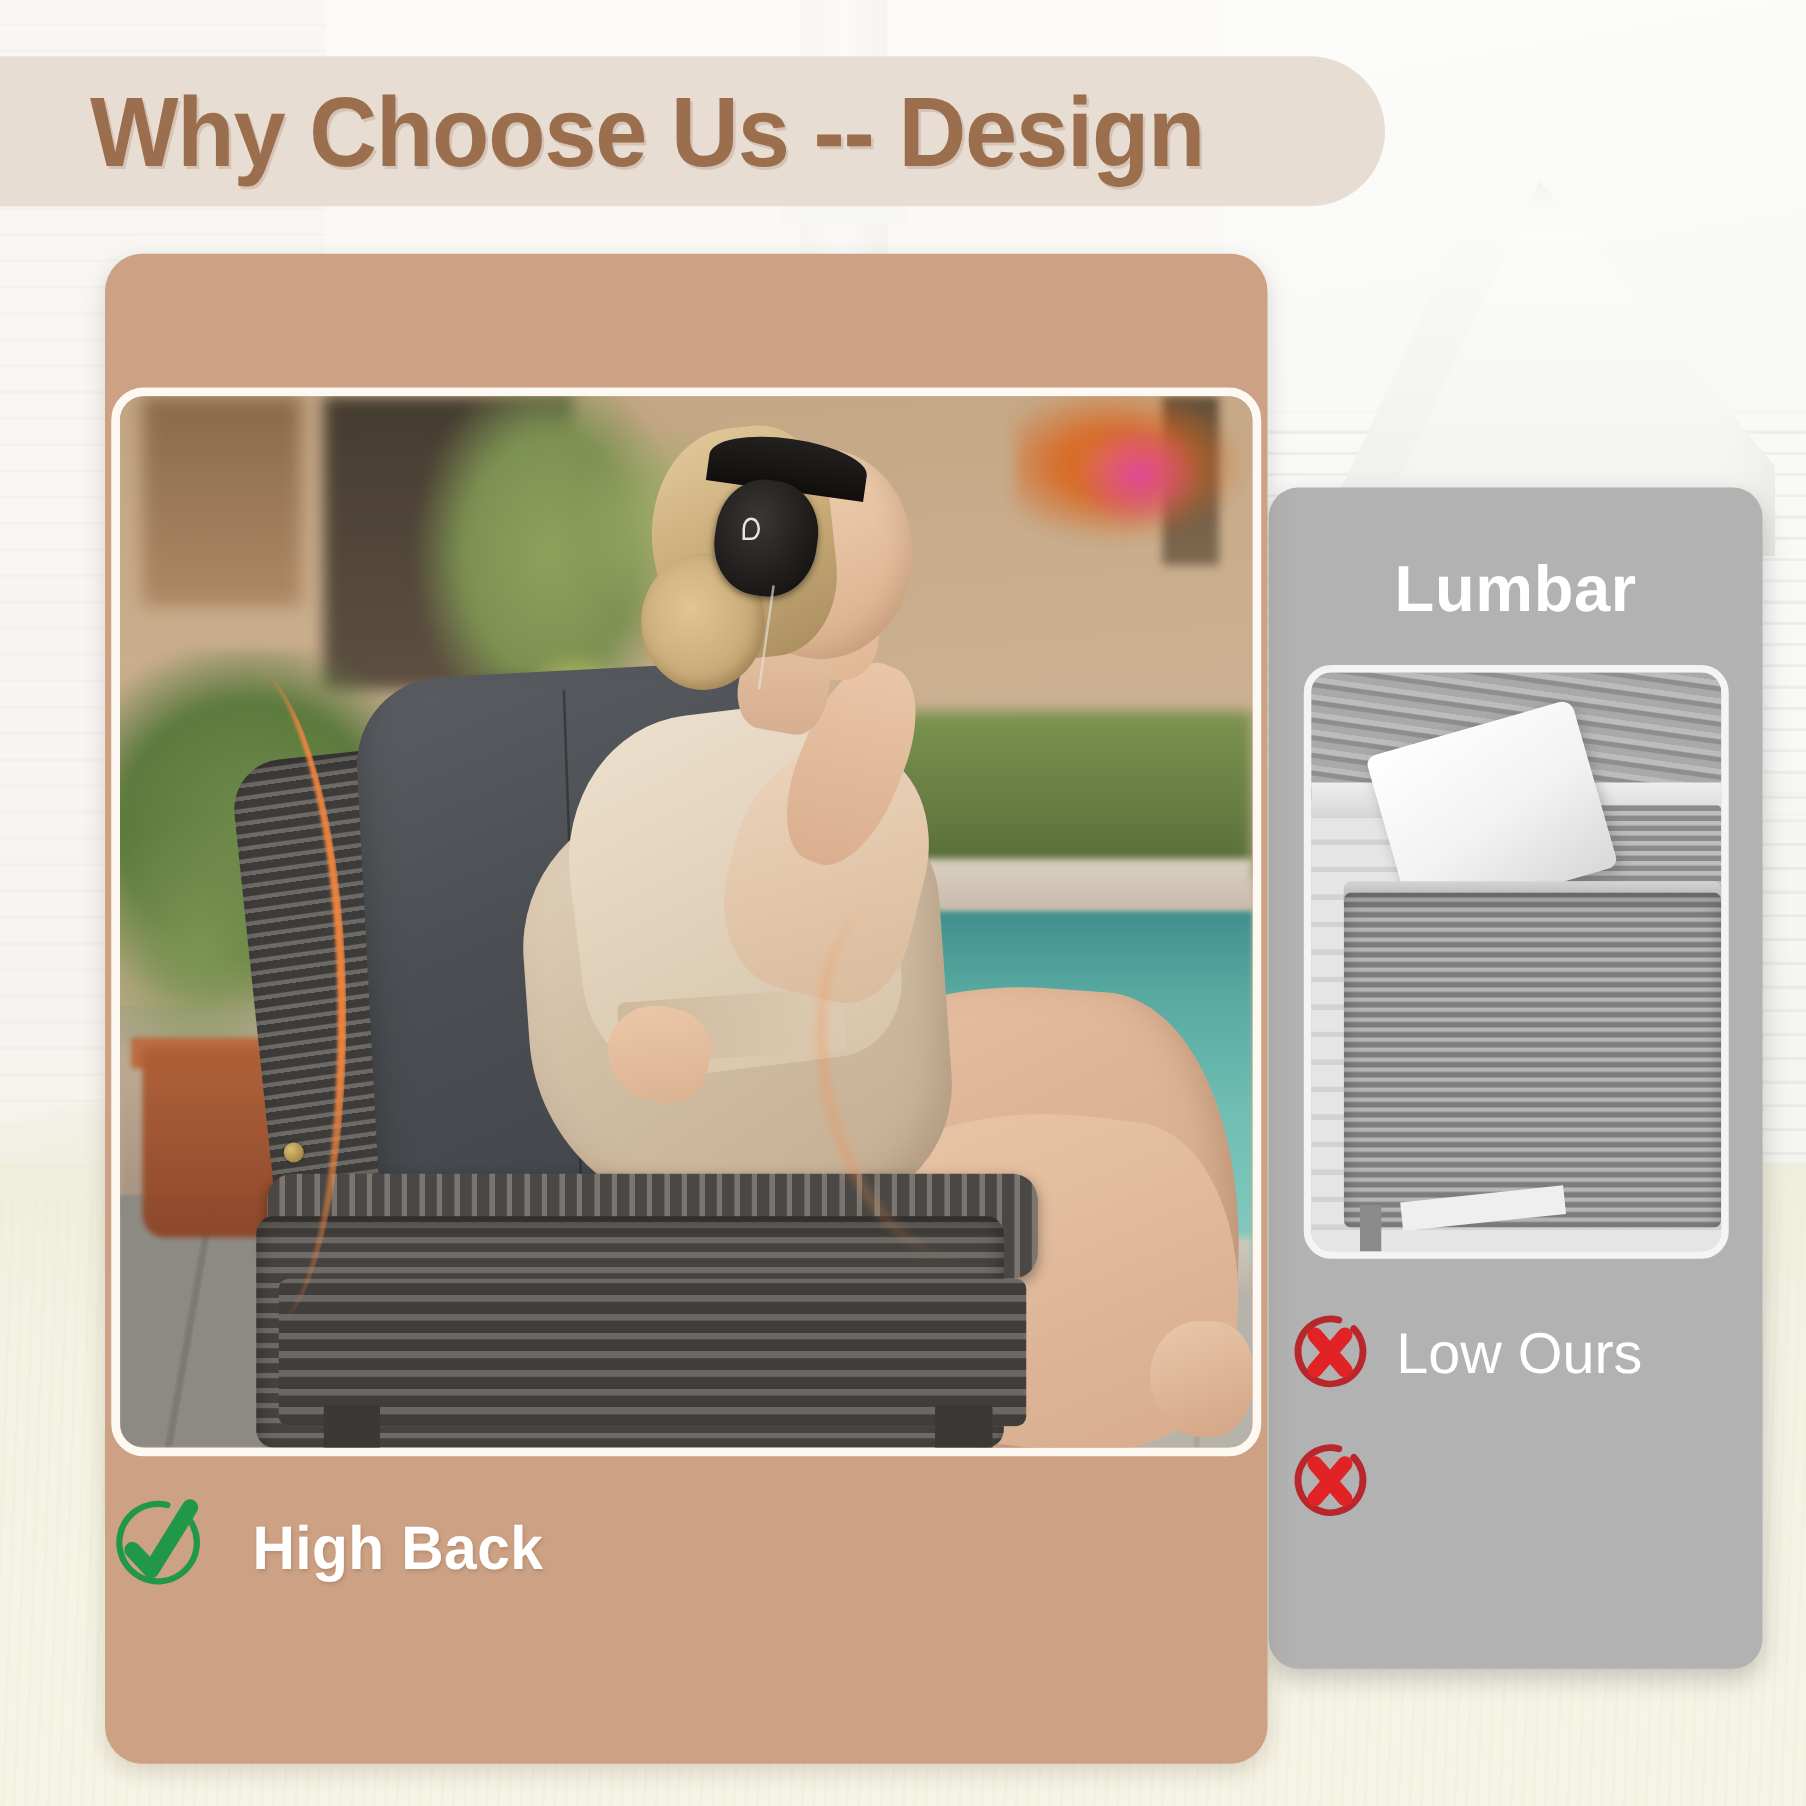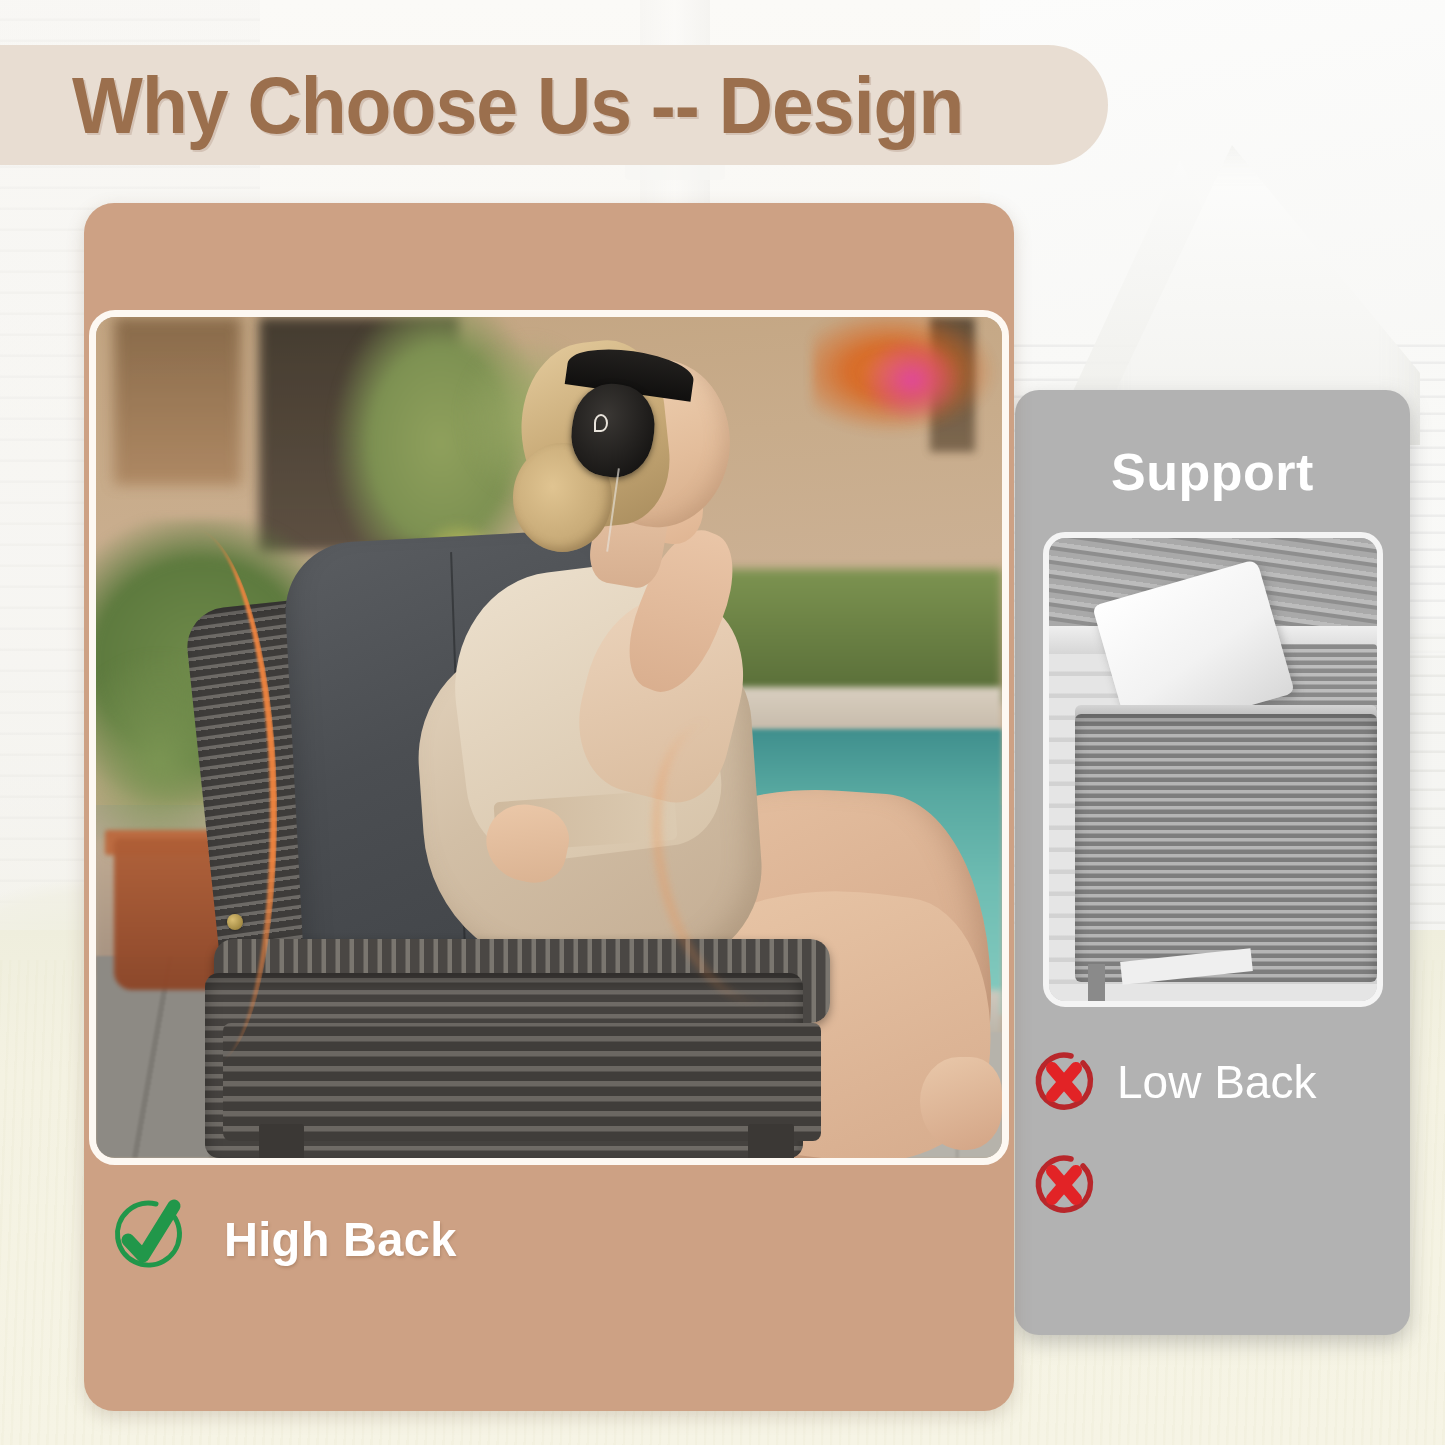--- a/index.html
+++ b/index.html
@@ -205,21 +205,21 @@
     filter:blur(1.2px);opacity:.95;
     transform:rotate(-1deg);
     -webkit-mask-image:linear-gradient(180deg,rgba(0,0,0,0) 0%,#000 10%,#000 62%,rgba(0,0,0,.25) 96%,rgba(0,0,0,0) 100%);
     mask-image:linear-gradient(180deg,rgba(0,0,0,0) 0%,#000 10%,#000 62%,rgba(0,0,0,.25) 96%,rgba(0,0,0,0) 100%);}
   .hl-curve2{position:absolute;left:62%;top:48%;width:14%;height:34%;
     border:0;border-left:6px solid rgba(244,142,74,.45);
     border-radius:60% 0 0 60%/50% 0 0 50%;filter:blur(4px);transform:rotate(-12deg);}
 
   
   .ours-bullets{position:absolute;left:0;top:980px;width:930px;}
-  .row{display:flex;align-items:center;height:112px;padding-left:22px;}
+  .row{display:flex;align-items:center;height:112px;}
   .row-label{font-weight:bold;font-size:49px;color:#ffffff;line-height:1;
     font-family:"Liberation Sans", sans-serif;letter-spacing:.3px;
     text-shadow:1px 2px 3px rgba(120,85,60,.3);margin-left:32px;transform:scaleX(.96);
     transform-origin:left center;white-space:nowrap;}
   .ico{flex:0 0 auto;width:86px;height:86px;position:relative;}
 
   
   .others-panel{position:absolute;left:1015px;top:390px;width:395px;height:945px;
     background:#b2b2b2;border-radius:24px;
     box-shadow:0 8px 20px rgba(110,110,110,.35);}
@@ -280,21 +280,21 @@
     <div class="bg-shrub"></div>
     <div class="bg-lawn"></div>
     <div class="bg-grass-tex"></div>
   </div>
 
   <div class="banner">
     <div class="banner-title">Why Choose Us -- Design</div>
   </div>
 
   <div class="others-panel">
-    <div class="others-title">Support</div>
+    <div class="others-title">Lumbar</div>
 
     <div class="others-photo">
       <div class="o-wood"></div>
       <div class="o-railing"></div>
       <div class="o-deckbg"></div>
       <div class="o-sofaback"></div>
       <div class="o-pillow"></div>
       <div class="o-sofatop"></div>
       <div class="o-sofa"></div>
       <div class="o-floorstrip"></div>
@@ -304,21 +304,21 @@
     <div class="others-bullets">
 
       <div class="orow">
         <span class="oico">
           <svg width="74" height="74" viewBox="0 0 74 74">
             <path d="M56 18 A26 26 0 1 1 44 11" fill="none" stroke="#b8272b" stroke-width="5.5" stroke-linecap="round"></path>
             <path d="M25 23 L49 51" stroke="#e22326" stroke-width="12" stroke-linecap="round"></path>
             <path d="M49 23 L25 51" stroke="#e22326" stroke-width="12" stroke-linecap="round"></path>
           </svg>
         </span>
-        <span class="orow-label">Low Back</span>
+        <span class="orow-label">Low Ours</span>
       </div>
 
       <div class="orow">
         <span class="oico">
           <svg width="74" height="74" viewBox="0 0 74 74">
             <path d="M56 18 A26 26 0 1 1 44 11" fill="none" stroke="#b8272b" stroke-width="5.5" stroke-linecap="round"></path>
             <path d="M25 23 L49 51" stroke="#e22326" stroke-width="12" stroke-linecap="round"></path>
             <path d="M49 23 L25 51" stroke="#e22326" stroke-width="12" stroke-linecap="round"></path>
           </svg>
         </span>

